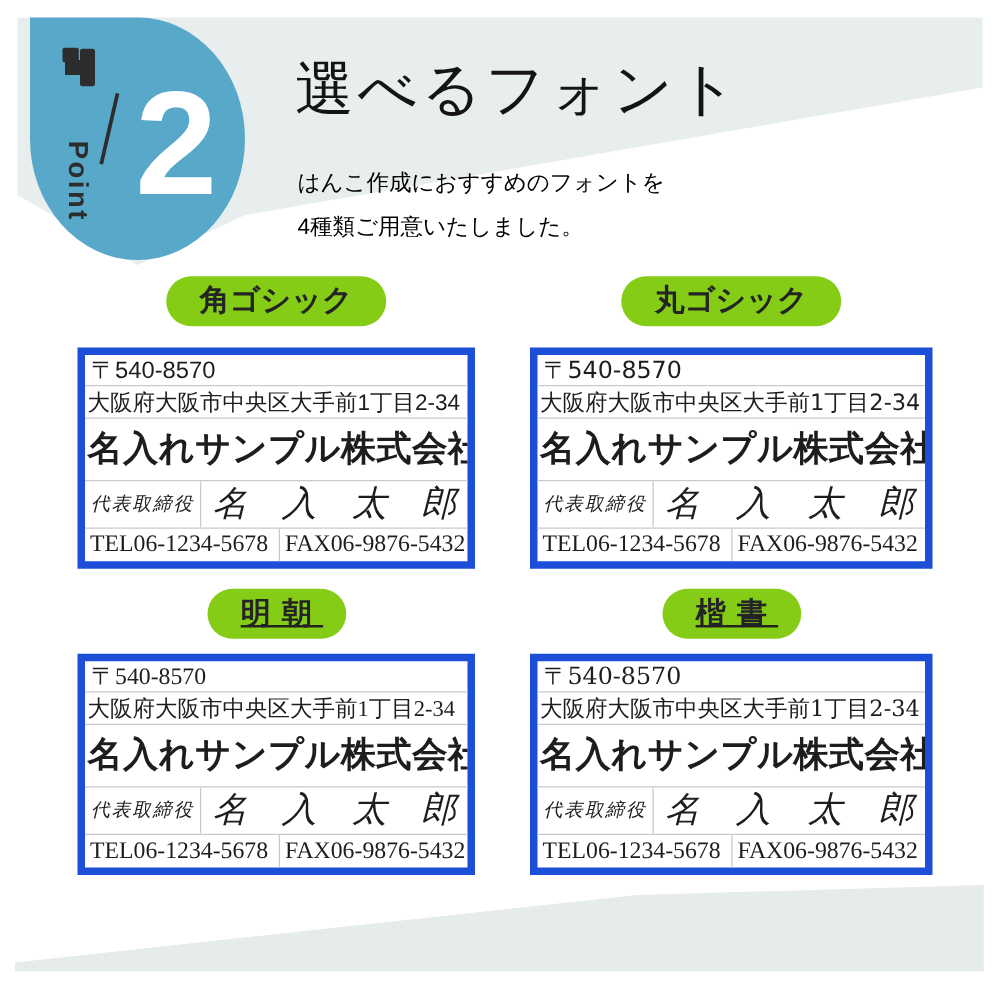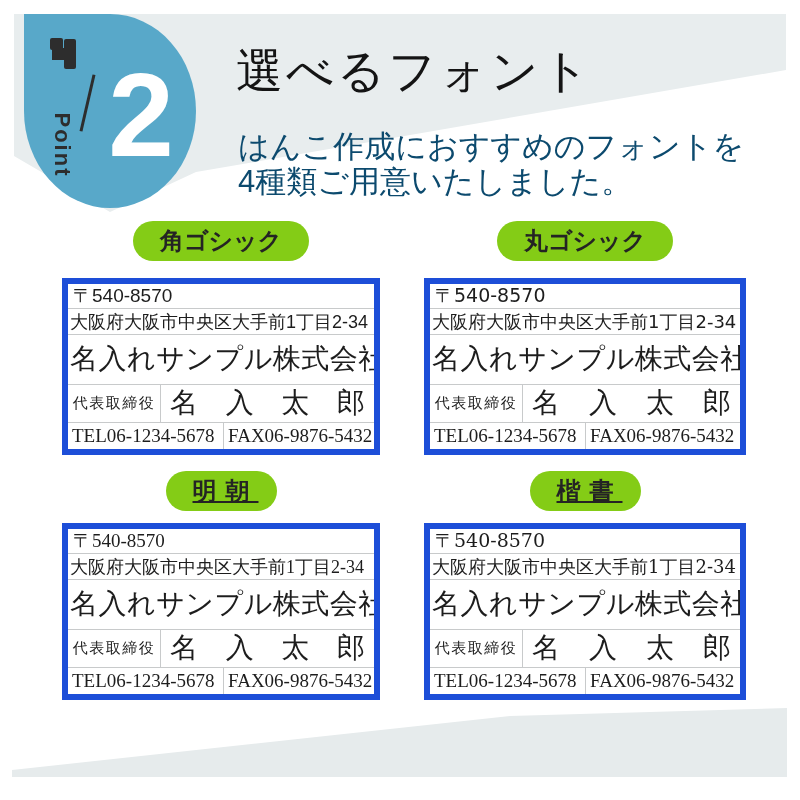--- a/index.html
+++ b/index.html
@@ -14,39 +14,39 @@
   .point-label{position:absolute;left:-20px;top:118px;width:116px;text-align:center;
         transform:rotate(90deg);font-size:22px;font-weight:700;letter-spacing:2px;color:#2d2d2d;}
   .slash{position:absolute;left:62px;top:60px;width:3px;height:58px;background:#2d2d2d;
         transform:rotate(13deg);}
   .point-number{position:absolute;left:62px;top:36px;width:110px;height:130px;line-height:130px;
         text-align:center;font-size:118px;font-weight:800;color:#ffffff;}
 
   
   .title{position:absolute;left:236px;top:40px;margin:0;font-family:"Liberation Serif","DejaVu Serif",serif;
         font-size:47px;font-weight:400;letter-spacing:3px;color:#141414;}
-  .subtitle{position:absolute;left:238px;top:129px;font-size:31px;line-height:35px;
-        font-weight:500;color:#0c4a6e;}
+  .subtitle{position:absolute;left:238px;top:129px;font-size:18px;line-height:35px;
+        font-weight:500;color:#000000;}
 
   
   .pill-wrap{position:absolute;width:318px;text-align:center;}
   .pill{display:inline-block;background:#84cc16;border-radius:22px;padding:6px 27px;
         font-size:24px;font-weight:700;color:#242424;line-height:28px;}
   .pill.wide{letter-spacing:9px;padding:6px 18px 6px 27px;text-decoration:underline;}
   .pill-wrap.serif .pill{font-family:"Liberation Serif","DejaVu Serif",serif;}
 
   
   .sample-table{position:absolute;height:177px;border:6px solid #1d4ed8;background:#fff;
         box-sizing:border-box;display:flex;flex-direction:column;color:#1d1d1d;}
   .row{box-sizing:border-box;display:flex;align-items:center;overflow:hidden;white-space:nowrap;}
   .row + .row{border-top:1px solid #c8cacb;}
   .r1{height:26px;padding-left:5px;font-size:19px;}
   .r2{height:27px;padding-left:2px;font-size:18px;}
-  .r3{height:53px;padding-left:2px;font-size:28px;font-weight:400;letter-spacing:0.5px;}
-  .r4{height:40px;padding:0;}
+  .r3{height:53px;padding-left:2px;font-size:28px;font-weight:700;letter-spacing:0.5px;}
+  .r4{height:40px;padding:0;font-style:italic;}
   .r5{height:29px;padding:0;font-size:19px;font-family:Liberation Serif, serif;}
   .cell-title{width:93px;height:100%;border-right:1px solid #c8cacb;display:flex;
         align-items:center;justify-content:center;font-size:15px;letter-spacing:1.5px;box-sizing:border-box;}
   .cell-name{flex:1;height:100%;display:flex;align-items:center;justify-content:space-between;
         padding:0 9px;font-size:28px;font-weight:500;}
   .cell-tel{width:156px;height:100%;border-right:1px solid #c8cacb;display:flex;align-items:center;
         padding-left:4px;box-sizing:border-box;}
   .cell-fax{flex:1;height:100%;display:flex;align-items:center;padding-left:4px;}
 
   .f-kaku{font-family:"Liberation Sans","DejaVu Sans",sans-serif;}

